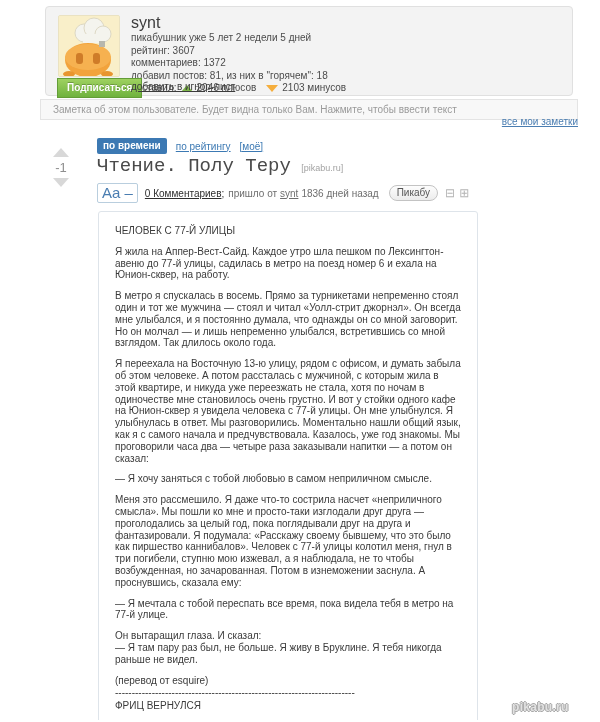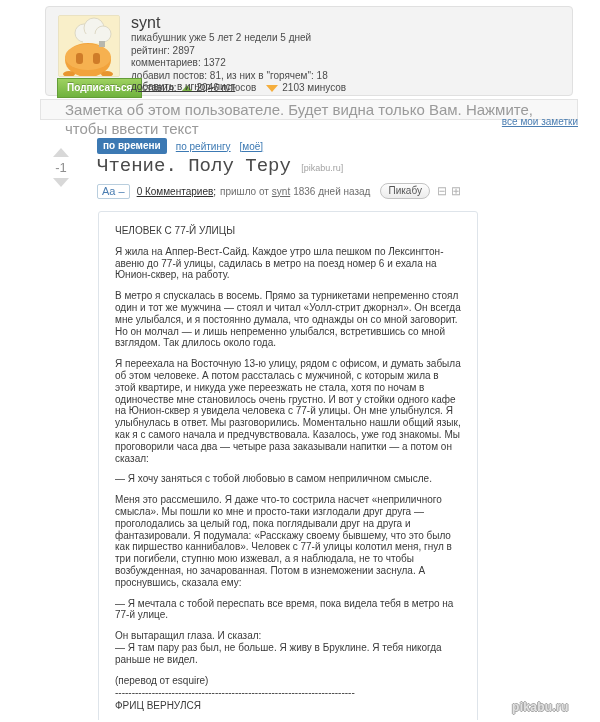--- a/index.html
+++ b/index.html
@@ -31,21 +31,21 @@
     background: linear-gradient(#9ed160, #6fb23e); border: 1px solid #639d37; border-radius: 0;
     color: #fff; font-size: 10px; font-weight: bold; text-shadow: 0 -1px 0 rgba(0,0,0,.25);
     font-family: "Liberation Sans", sans-serif; cursor: pointer;
   }
   .ignore-link { position: absolute; left: 85px; top: 74px; font-size: 10px; color: #3c3c3c; text-decoration: underline; cursor: pointer; }
 
   
   .note-bar {
     position: absolute; left: 40px; top: 99px; width: 538px; height: 21px;
     background: #f8f8f8; border: 1px solid #e4e4e4;
-    font-size: 15px; color: #9a9a9a; line-height: 19px; padding-left: 24px; cursor: text;
+    font-size: 10px; color: #9a9a9a; line-height: 19px; padding-left: 12px; cursor: text;
   }
   .all-notes { position: absolute; right: 22px; top: 116px; font-size: 10px; color: #4a7db1; text-decoration: underline; cursor: pointer; }
 
   
   .tabs { position: absolute; left: 97px; top: 138px; display: flex; align-items: center; gap: 9px; }
   .tab-active {
     background: #3c79b3; color: #fff; font-size: 10px; font-weight: bold;
     padding: 2px 6px 3px; border-radius: 2px; cursor: pointer;
   }
   .tab-link { font-size: 10px; color: #3c79b3; text-decoration: underline; cursor: pointer; }
@@ -55,21 +55,21 @@
   .tri-up-lg { width: 0; height: 0; border-left: 8px solid transparent; border-right: 8px solid transparent; border-bottom: 9px solid #d8d8d8; margin: 0 auto 3px; cursor: pointer; }
   .tri-down-lg { width: 0; height: 0; border-left: 8px solid transparent; border-right: 8px solid transparent; border-top: 9px solid #d8d8d8; margin: 3px auto 0; cursor: pointer; }
   .vote-count { font-size: 13px; color: #8e8e8e; line-height: 15px; }
 
   .post-title-row { position: absolute; left: 97px; top: 155px; white-space: nowrap; }
   .post-title { font-size: 19px; color: #4a4a4a; display: inline; cursor: pointer; font-family: Liberation Mono, monospace; }
   .post-source { font-size: 9px; color: #a3a3a3; margin-left: 6px; }
 
   .meta-row { position: absolute; left: 97px; top: 183px; display: flex; align-items: center; font-size: 10px; color: #6e6e6e; }
   .font-control {
-    border: 1px solid #b9cede; border-radius: 2px; padding: 0 4px 1px; font-size: 11px;
+    border: 1px solid #b9cede; border-radius: 2px; padding: 0 4px 1px; font-size: 15px;
     color: #4a7db1; margin-right: 7px; cursor: pointer; background: #fff;
   }
   .comments-link { color: #2e2e2e; text-decoration: underline; cursor: pointer; }
   .meta-sep { margin-right: 4px; color: #2e2e2e; }
   .meta-from { margin-right: 3px; }
   .meta-author { text-decoration: underline; margin-right: 3px; cursor: pointer; }
   .meta-age { margin-right: 10px; }
   .tag-btn {
     border: 1px solid #c3c3c3; border-radius: 8px; background: linear-gradient(#fdfdfd, #ececec);
     padding: 1px 7px 2px; font-size: 10px; color: #555; margin-right: 7px; cursor: pointer;
@@ -115,21 +115,21 @@
         <circle cx="25" cy="17" r="9" fill="#f4f4ee" stroke="#ddd8c4" stroke-width="1"></circle>
         <circle cx="35" cy="12" r="10" fill="#f4f4ee" stroke="#ddd8c4" stroke-width="1"></circle>
         <circle cx="44" cy="18" r="8" fill="#f4f4ee" stroke="#ddd8c4" stroke-width="1"></circle>
         <rect x="24" y="18" width="21" height="9" fill="#f4f4ee"></rect>
         <rect x="40" y="25" width="6" height="6" fill="#b7b7ad"></rect>
       </svg>
     </div>
     <div class="profile-info">
       <div class="username">synt</div>
       <div class="stat-line">пикабушник уже 5 лет 2 недели 5 дней</div>
-      <div class="stat-line">рейтинг: 2897</div>
+      <div class="stat-line">рейтинг: 3607</div>
       <div class="stat-line">комментариев: 1372</div>
       <div class="stat-line">добавил постов: 81, из них в "горячем": 18</div>
       <div class="voted-line">
         <span>поставил:</span>
         <span class="tri-up-sm"></span>
         <span>2046 плюсов</span>
         <span class="tri-down-sm"></span>
         <span>2103 минусов</span>
       </div>
     </div>

